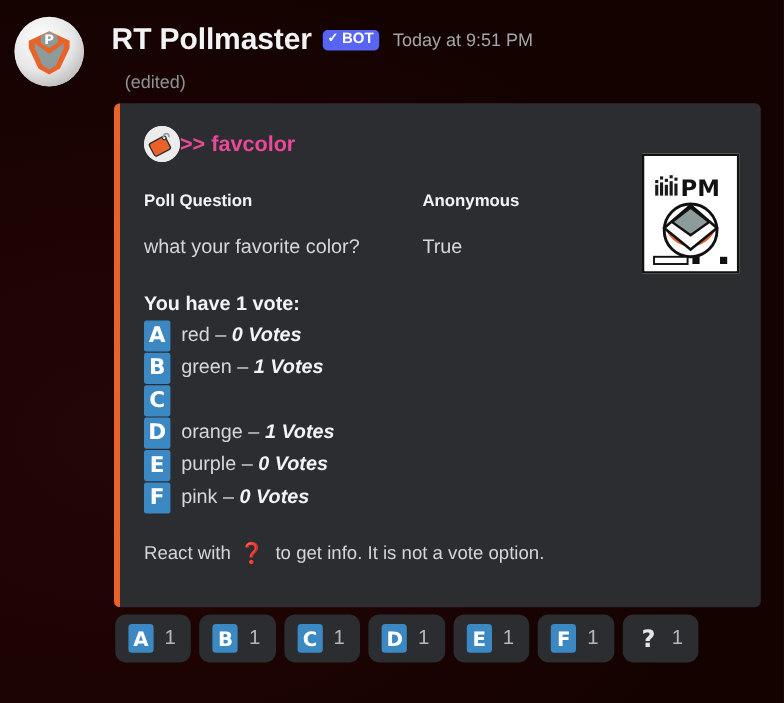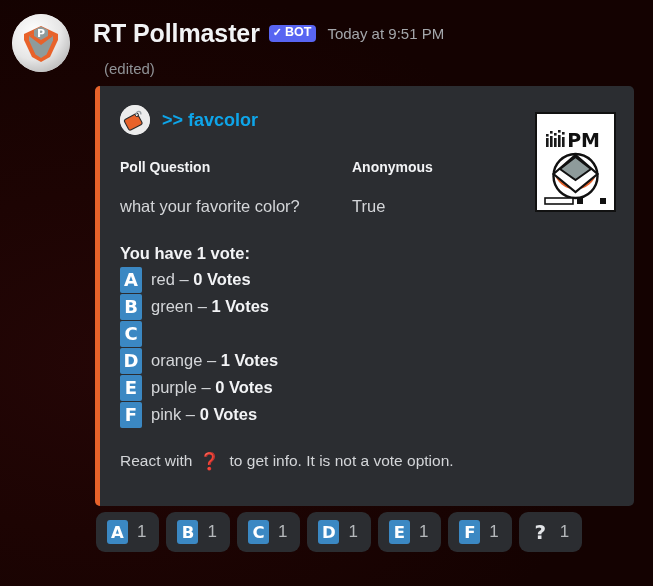--- a/index.html
+++ b/index.html
@@ -119,24 +119,23 @@
     width: 30px; height: 30px;
     border-radius: 50%;
     background: #e9e9e9;
     display: flex;
     align-items: center;
     justify-content: center;
     flex: none;
     overflow: hidden;
   }
   .author-name {
-    margin-left: 12px;
     font-size: 18px;
     font-weight: bold;
-    color: #0ea5e9;
+    color: #ec4899;
   }
 
   
   .fields {
     display: flex;
     margin-top: 8px;
   }
   .field { width: 232px; }
   .field-name {
     font-size: 14px;
@@ -177,21 +176,21 @@
     justify-content: center;
     flex: none;
     border-radius: 2px;
     font-family: "DejaVu Sans", sans-serif;
   }
   .opt-text {
     margin-left: 9px;
     font-size: 16.5px;
     color: #d4d6d9;
   }
-  .opt-text b { color: #f2f3f5; }
+  .opt-text b { color: #f2f3f5; font-style: italic; }
 
   .footer-note {
     margin-top: 23px;
     font-size: 15.5px;
     color: #d4d6d9;
     display: flex;
     align-items: center;
     text-align: right;
   }
   .qmark {
@@ -199,21 +198,21 @@
     margin: 0 9px 0 7px;
     font-size: 17px;
     font-weight: bold;
     color: #cfd2d5;
     font-family: "DejaVu Sans", sans-serif;
   }
 
   
   .thumb {
     position: absolute;
-    right: 18px; top: 26px;
+    right: 18px; top: 42px;
     width: 81px; height: 100px;
     background: #ffffff;
     border: 2px solid #111;
     box-sizing: border-box;
   }
 
   
   .reactions {
     position: absolute;
     left: 96px; top: 512px;

